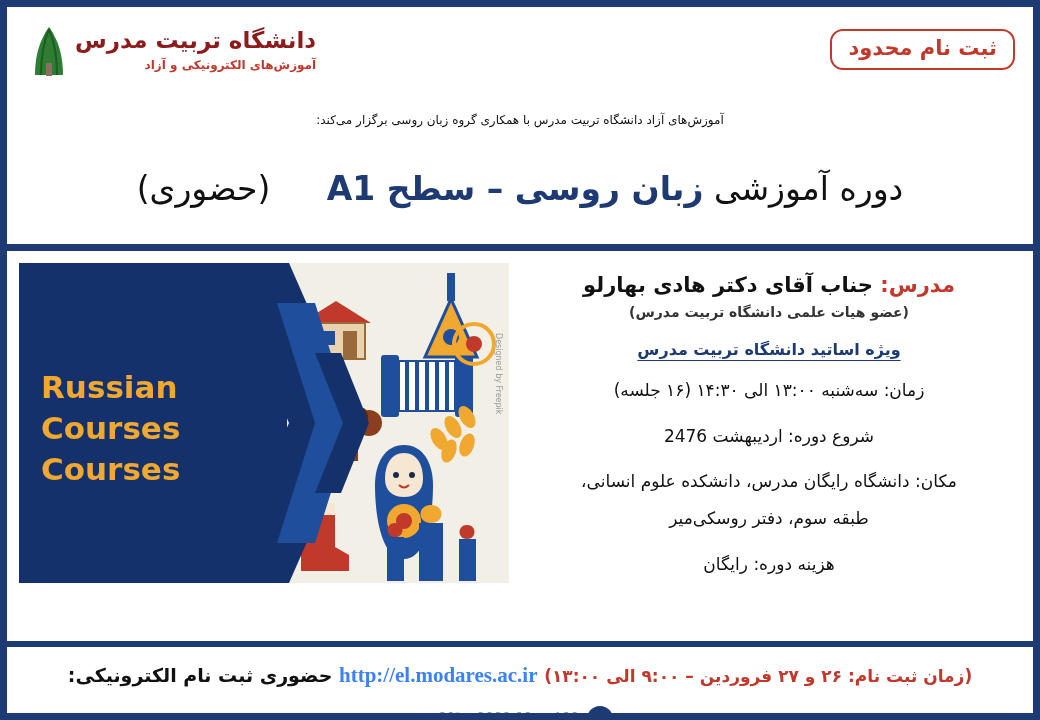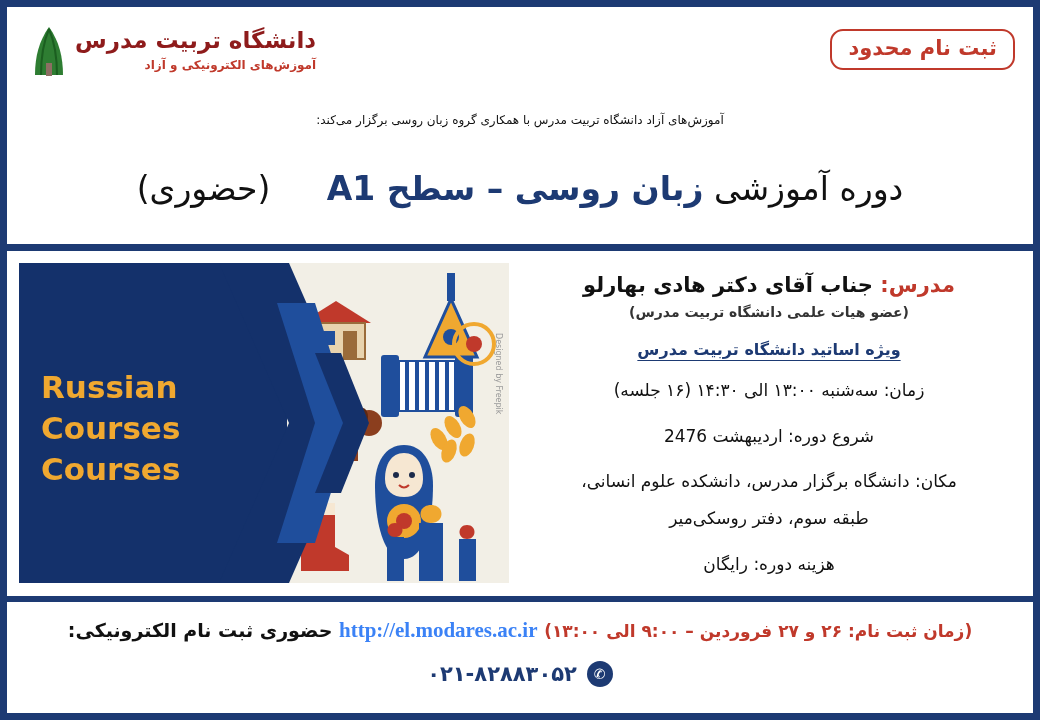--- a/index.html
+++ b/index.html
@@ -98,21 +98,21 @@
     height: 7px;
     background: #1d3a73;
     width: 100%;
   }
 
   
   .body-row {
     display: flex;
     flex-direction: row;
     align-items: flex-start;
-    height: 345px;
+    height: 390px;
     box-sizing: border-box;
   }
   .info-col {
     flex: 1;
     padding: 22px 24px 0 10px;
     text-align: center;
     direction: rtl;
   }
   .teacher-line {
     font-size: 21px;
@@ -296,21 +296,21 @@
       <div class="teacher-line">
         <span class="lbl">مدرس:</span>
         <span>جناب آقای دکتر هادی بهارلو</span>
       </div>
       <div class="teacher-sub">(عضو هیات علمی دانشگاه تربیت مدرس)</div>
 
       <div class="special-line">ویژه اساتید دانشگاه تربیت مدرس</div>
 
       <div class="detail">زمان: سه‌شنبه ۱۳:۰۰ الی ۱۴:۳۰ (۱۶ جلسه)</div>
       <div class="detail">شروع دوره: اردیبهشت 2476</div>
-      <div class="detail">مکان: دانشگاه برگزار مدرس، دانشکده علوم انسانی،</div>
+      <div class="detail">مکان: دانشگاه رایگان مدرس، دانشکده علوم انسانی،</div>
       <div class="detail tight">طبقه سوم، دفتر روسکی‌میر</div>
       <div class="detail">هزینه دوره: رایگان</div>
     </div>
 
     <div class="img-col">
       <div class="art">
 
         <div class="art-right">
           <div class="icon-grid">
 

